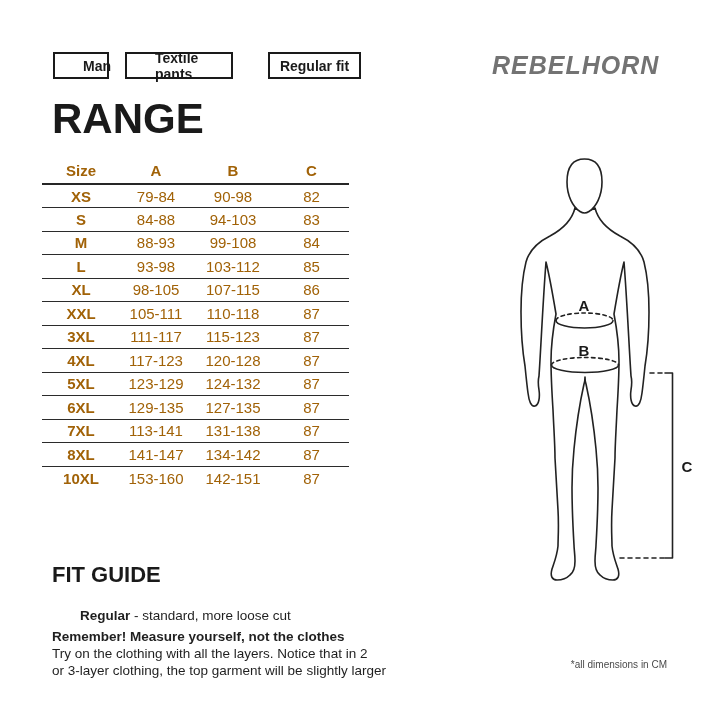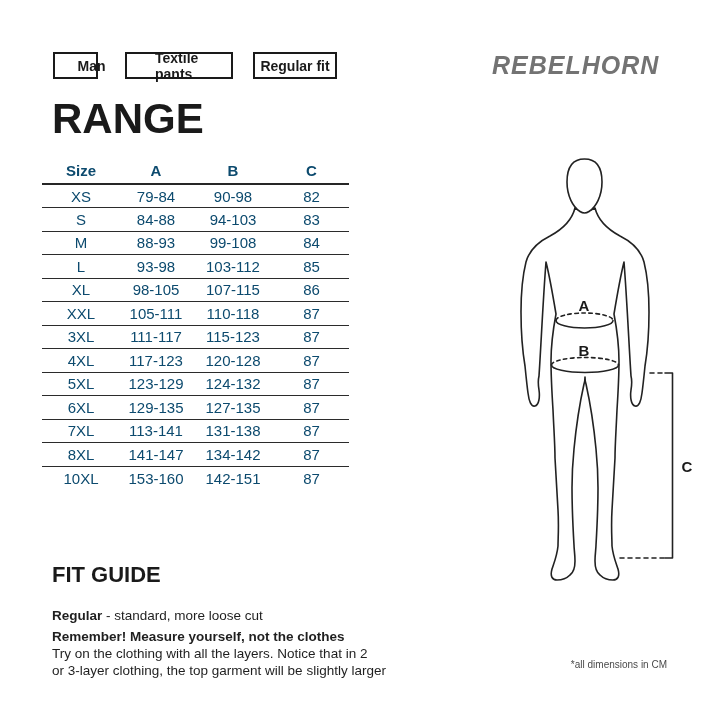--- a/index.html
+++ b/index.html
@@ -8,68 +8,68 @@
     position:relative; width:720px; height:720px; background:#ffffff;
     font-family:"Liberation Sans", sans-serif; color:#1a1a1a; overflow:hidden;
   }
   
   .chip {
     position:absolute; top:52px; height:27px;
     border:2px solid #1a1a1a; background:#fff;
     display:flex; align-items:center; justify-content:center;
     font-size:14px; font-weight:700; color:#1a1a1a;
   }
-  .chip-man { left:53px; width:45px;padding-left:32px; }
+  .chip-man { left:53px; width:56px;padding-left:32px; }
   .chip-textile { left:125px; width:108px;padding-left:28px; }
-  .chip-fit { left:253px; width:84px; }
+  .chip-fit { left:268px; width:93px; }
   
   .logo {
     position:absolute; top:51px; left:492px; width:180px;
     font-size:25px; font-weight:800; font-style:italic;
     letter-spacing:1px; color:#737373; white-space:nowrap;
   }
   
   .title {
     position:absolute; top:96px; left:52px;
     font-size:42px; font-weight:800; letter-spacing:0; line-height:1.1;
   }
   
   .size-table {
     position:absolute; left:42px; top:158px; width:307px;
     border-collapse:collapse; table-layout:fixed;
   }
   .size-table th, .size-table td {
     text-align:center; vertical-align:middle; padding:0;
-    font-size:15px; color:#0c4a6e;
+    font-size:15px; color:#a16207;
   }
   .size-table thead th {
     height:26px; font-weight:700;
     border-bottom:2.5px solid #262626;
   }
   .size-table tbody th, .size-table tbody td { height:23.5px; }
-  .size-table tbody th { font-weight:400; }
+  .size-table tbody th { font-weight:700; }
   .size-table tbody td { font-weight:400; }
   .size-table tbody tr { border-bottom:1.5px solid #2b2b2b; }
   .size-table tbody tr:last-child { border-bottom:none; }
   
   .figure-wrap { position:absolute; left:505px; top:150px; width:200px; height:440px; }
   .figure-wrap svg { display:block; width:100%; height:100%; }
   .fig-stroke { fill:none; stroke:#222222; stroke-width:1.6; stroke-linecap:round; stroke-linejoin:round; }
   .fig-fill { fill:#ffffff; }
   .fig-dash { stroke-dasharray:3.5 3.5; }
   .fig-dash2 { stroke-dasharray:4 4; }
   .fig-label { font-family:"Liberation Sans", sans-serif; font-size:15px; font-weight:700; fill:#1a1a1a; text-anchor:middle; }
   
   .fit-heading {
     position:absolute; left:52px; top:562px;
     font-size:22px; font-weight:800; letter-spacing:0;
   }
   .fg-line { position:absolute; left:52px; font-size:13.5px; line-height:17px; color:#1f1f1f; white-space:nowrap; }
   .fg-regular { top:607px; font-weight:400; }
-  .fg-regular b { font-weight:700; }
+  .fg-regular b { font-weight:700;margin-left:28px; }
   .fg-remember { top:628px; font-weight:700; }
   .fg-note1 { top:645px; }
   .fg-note2 { top:662px; }
   
   .footnote {
     position:absolute; right:53px; top:659px;
     font-size:10px; color:#4a4a4a; white-space:nowrap;
   }
 </style>
 </head>

